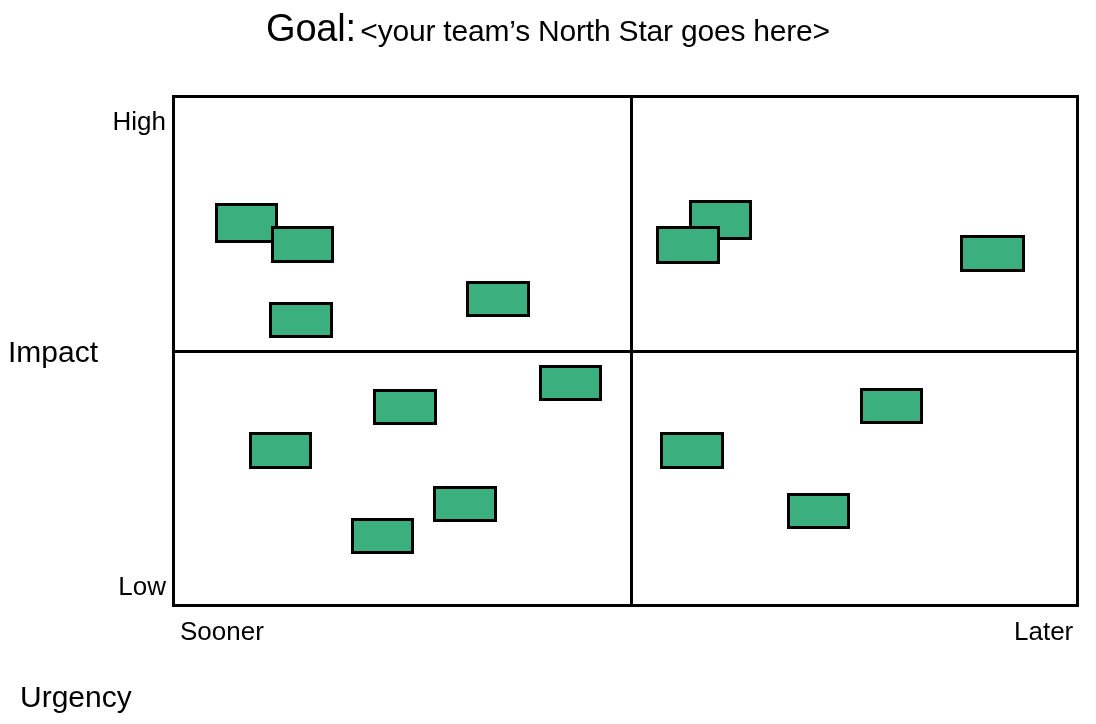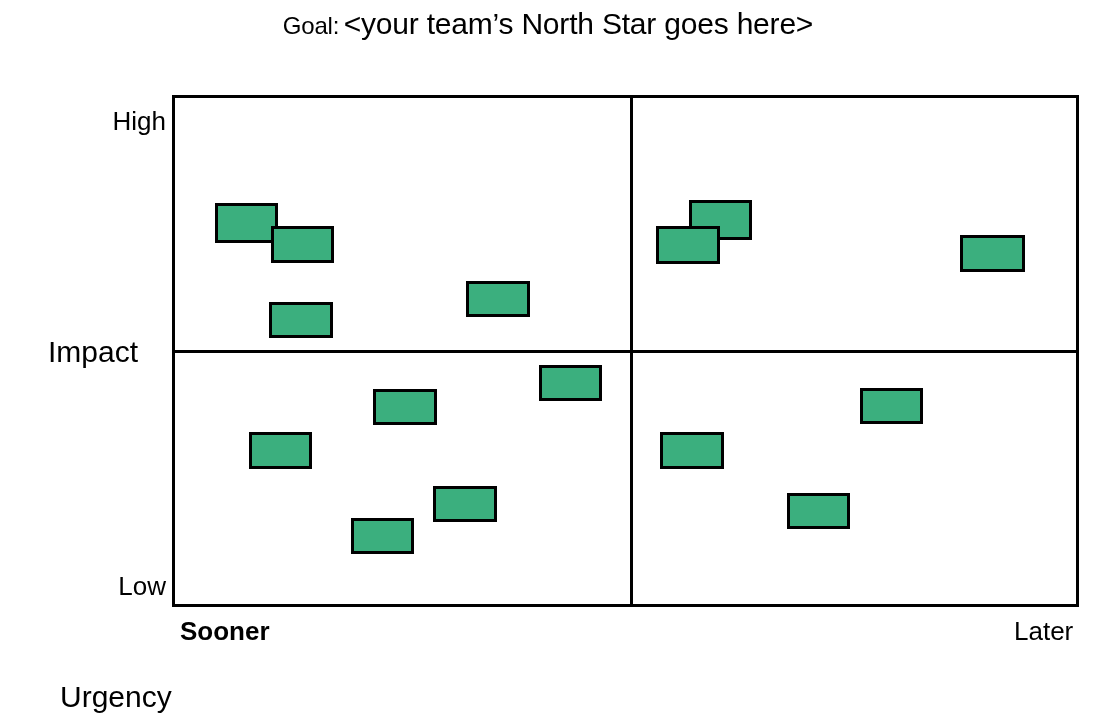--- a/index.html
+++ b/index.html
@@ -21,21 +21,21 @@
   #chart-title {
     position: absolute;
     left: 0;
     top: 9px;
     width: 1096px;
     text-align: center;
     white-space: nowrap;
     line-height: 1;
   }
   #chart-title .title-goal {
-    font-size: 24px;
+    font-size: 38px;
     letter-spacing: -0.2px;
   }
   #chart-title .title-rest {
     font-size: 30px;
     letter-spacing: -0.2px;
     text-align: right;
   }
 
   
   #matrix-frame {
@@ -85,34 +85,32 @@
     top: 108px;
     text-align: right;
   }
   #tick-low {
     right: 930px;
     top: 573px;
   }
   #tick-sooner {
     left: 180px;
     top: 618px;
-    font-weight: bold;
   }
   #tick-later {
     left: 1014px;
     top: 618px;
     text-align: right;
   }
 
   .axis-name {
     position: absolute;
     font-size: 30px;
     line-height: 1;
     white-space: nowrap;
-    margin-left: 40px;
   }
   #axis-impact {
     left: 8px;
     top: 337px;
   }
   #axis-urgency {
     left: 0;
     top: 682px;
     width: 1096px;
     text-align: left;

